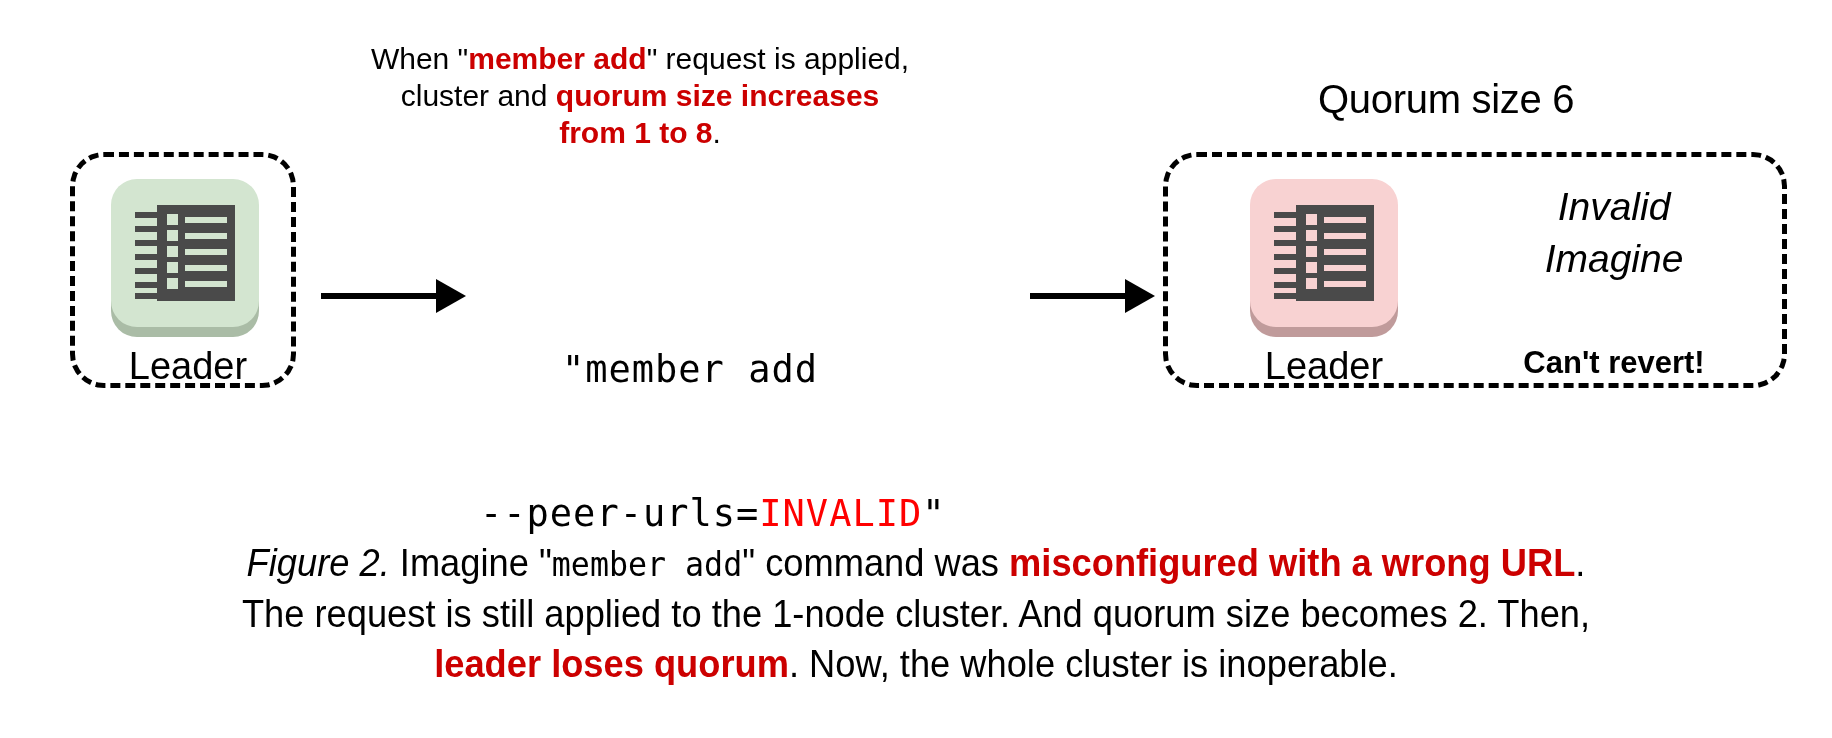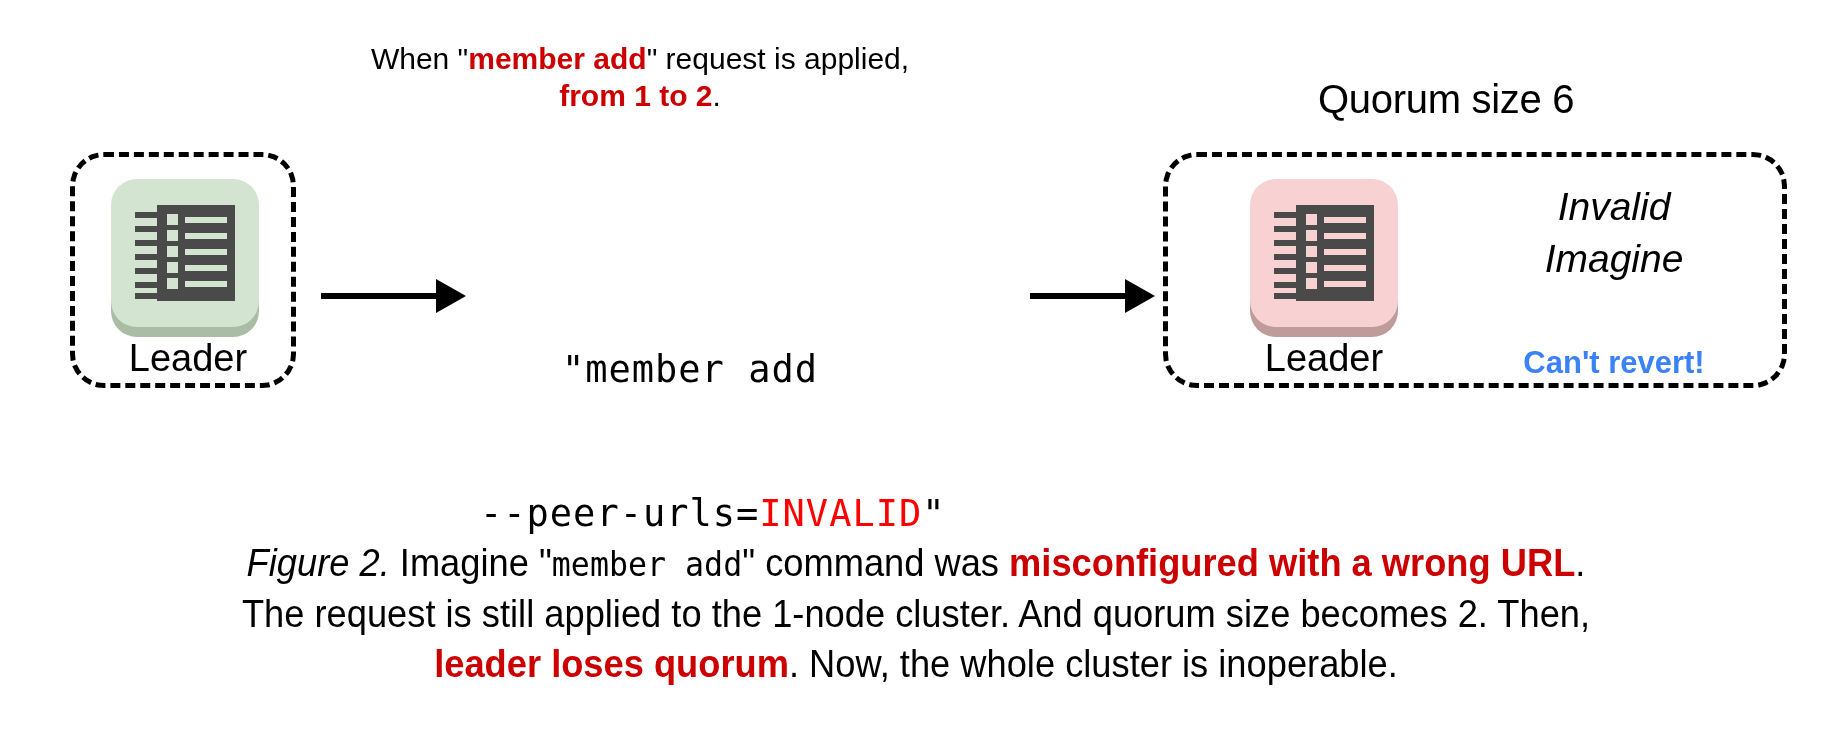--- a/index.html
+++ b/index.html
@@ -49,20 +49,21 @@
     left:50%;top:50%;
     transform:translate(-50%,-50%);
   }
 
   
   .leader-label{
     font-size:38px;
     line-height:42px;
     text-align:center;
     white-space:nowrap;
+    margin-top:8px;
   }
 
   
   .top-caption{
     position:absolute;
     text-align:center;
     font-size:30px;
     line-height:37px;
     width:660px;
   }
@@ -98,21 +99,21 @@
   .expect{
     position:absolute;
     font-style:italic;
     font-size:39px;
     line-height:52px;
     text-align:center;
     white-space:nowrap;
   }
   .cant-revert{
     position:absolute;
-    color:#3b82f6;
+    color:#000000;
     font-weight:bold;
     font-size:31px;
     line-height:36px;
     text-align:center;
     white-space:nowrap;
   }
 
   
   .figure-caption{
     position:absolute;
@@ -164,21 +165,22 @@
           <rect x="54" y="78" width="42" height="6" fill="#d3e5d0"></rect>
         </svg>
       </div>
     </div>
 
     <div class="leader-label" style="position:absolute;left:0;top:180px;width:226px;">Leader</div>
   </div>
 
   <div class="top-caption" style="left:310px;top:40px;">
     <div><span>When "</span><span class="hl">member add</span><span>" request is applied,</span></div>
-    <div><span class="hl">from 1 to 2</span><span>.</span></div>
+    <div><span>cluster and </span><span class="hl">quorum size increases</span></div>
+    <div><span class="hl">from 1 to 8</span><span>.</span></div>
   </div>
 
   <div>
     <div class="arrow-line" style="left:321px;top:293px;width:120px;"></div>
     <div class="arrow-head" style="left:436px;top:279px;"></div>
   </div>
 
   <div class="cmd" style="left:480px;top:250px;width:420px;">
     <div>"member add</div>
     <div><span>--peer-urls=</span><span class="inv">INVALID</span><span>"</span></div>

